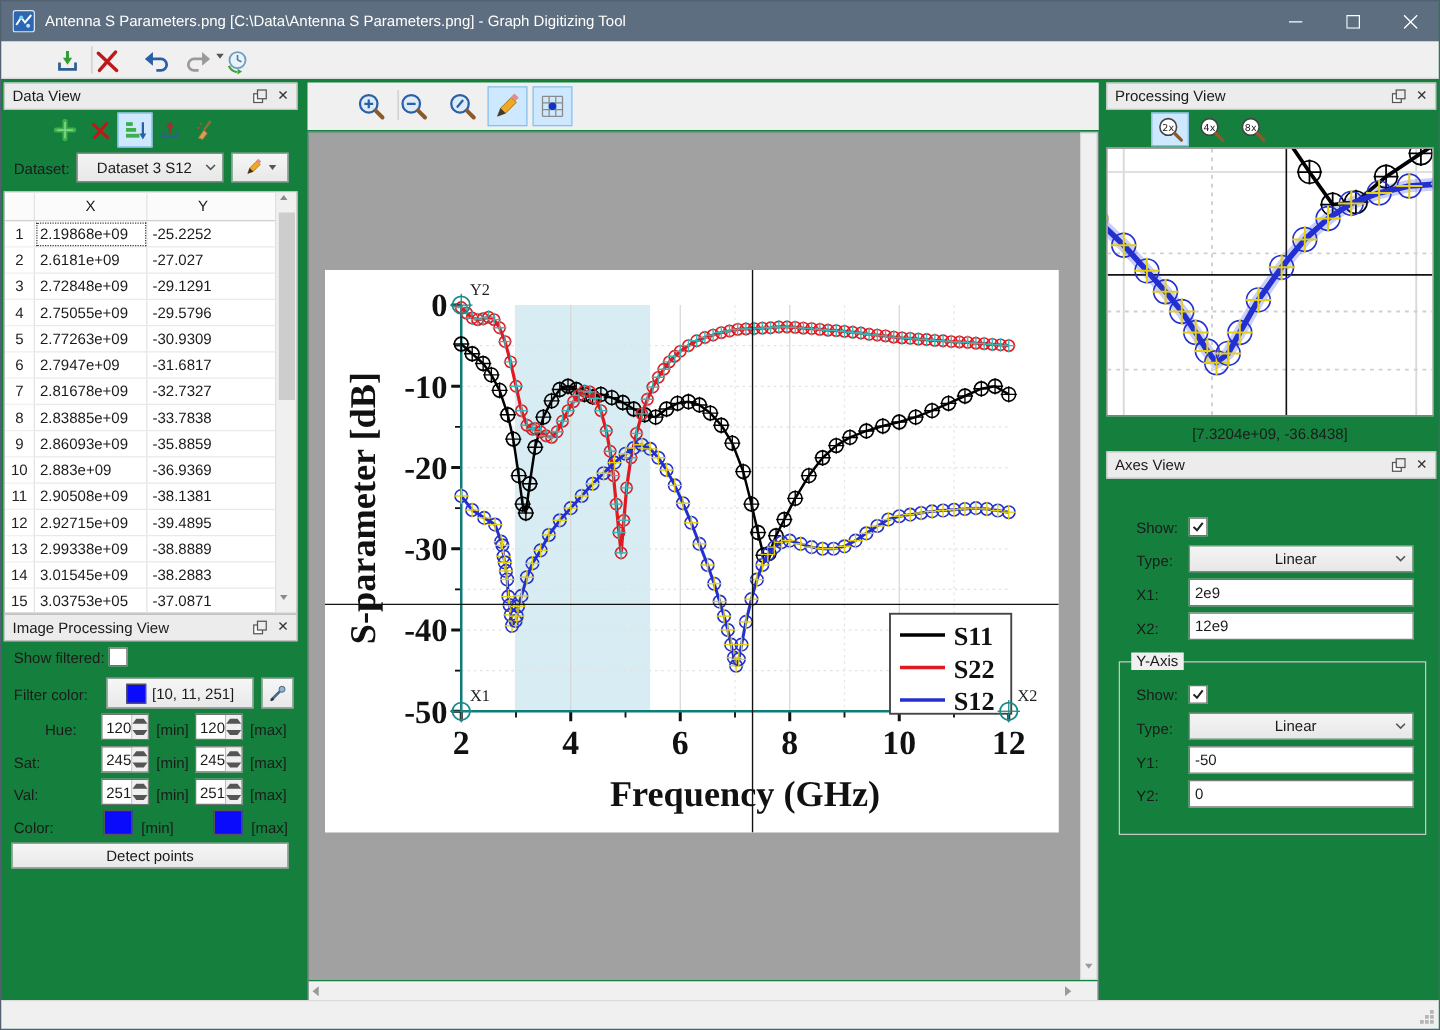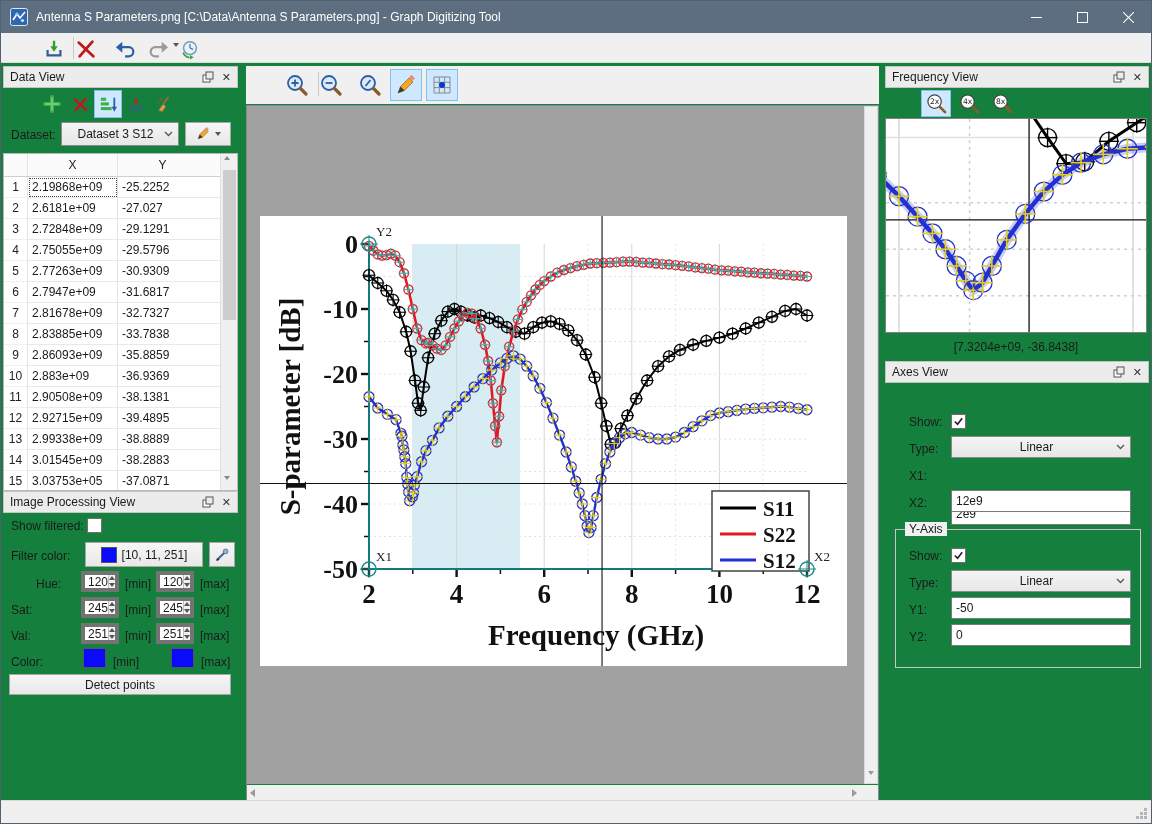--- a/index.html
+++ b/index.html
@@ -41,21 +41,21 @@
   .sbthumb{position:absolute;background:#cdcdcd;}
   .sbarrow{position:absolute;color:#8a8a8a;font-size:10px;display:flex;align-items:center;justify-content:center;}
   
   .combo{border:1px solid #8a8a8a;background:linear-gradient(#f4f4f4,#e7e7e7);
     display:flex;align-items:center;padding:0 5px;box-sizing:border-box;text-align:center;}
   .combo .cval{flex:1;white-space:nowrap;overflow:hidden;}
   .tinput{border:1px solid #7a7a7a;background:#fff;display:flex;align-items:center;
     padding:0 4px;box-sizing:border-box;}
   .cb{width:15px;height:15px;border:1px solid #707070;background:#fff;display:flex;
     align-items:center;justify-content:center;box-sizing:border-box;}
-  .spin{display:flex;border:4px solid #737373;background:#fff;box-sizing:border-box;width:38px;height:21px;}
+  .spin{display:flex;border:1px solid #737373;background:#fff;box-sizing:border-box;width:38px;height:21px;}
   .spin .sval{flex:1;display:flex;align-items:center;padding-left:3px;}
   .spin .sarr{width:13px;border-left:1px solid #bdbdbd;display:flex;flex-direction:column;}
   .spin .sarr div{flex:1;display:flex;align-items:center;justify-content:center;background:#f0f0f0;}
   .tri-up{width:0;height:0;border-left:3px solid transparent;border-right:3px solid transparent;border-bottom:4px solid #555;}
   .tri-dn{width:0;height:0;border-left:3px solid transparent;border-right:3px solid transparent;border-top:4px solid #555;}
   .btn{border:1px solid #a5a5a5;background:linear-gradient(#f6f6f6,#e8e8e8);
     display:flex;align-items:center;justify-content:center;box-sizing:border-box;}
   .swatch{background:#0a0bfb;border:1px solid #555;box-sizing:border-box;}
   .grpbox{position:absolute;border:1px solid #c6c6c6;box-sizing:border-box;}
   .grplegend{position:absolute;top:-8px;left:9px;background:#f0f0f0;padding:0 4px;font-size:12px;}
@@ -1218,21 +1218,21 @@
   <div class="sbtrack" style="left:246px;top:784px;width:631px;height:15px;border:none;">
     <div class="sbarrow" style="left:3px;top:4px;">
         <div style="width:0;height:0;border-top:4px solid transparent;border-bottom:4px solid transparent;border-right:5px solid #9a9a9a;"></div>
       </div>
     <div class="sbarrow" style="left:605px;top:4px;">
         <div style="width:0;height:0;border-top:4px solid transparent;border-bottom:4px solid transparent;border-left:5px solid #9a9a9a;"></div>
       </div>
   </div>
 
   <div class="phead" style="left:884px;top:65px;width:264px;">
-    <span class="ptitle">Frequency View</span>
+    <span class="ptitle">Processing View</span>
     <div class="dockbtns">
       <svg width="12" height="12" viewBox="0 0 12 12">
         <rect x="1" y="4" width="7" height="7" fill="#fff" stroke="#555"></rect>
           <rect x="4" y="1" width="7" height="7" fill="#ececec" stroke="#555"></rect>
       </svg>
       <span class="xglyph">✕</span>
     </div>
   </div>
   <div class="tbtn active abs" style="left:888px;top:89px;width:28px;height:25px;">
     <svg width="21" height="21" viewBox="0 0 22 22">
@@ -1388,21 +1388,21 @@
       </svg>
   </div>
   <span class="lbl" style="left:908px;top:441px;">Type:</span>
   <div class="combo abs" style="left:950px;top:435px;width:180px;height:22px;">
     <span class="cval">Linear</span>
     <svg width="9" height="6" viewBox="0 0 9 6">
         <polyline points="1,1 4.5,4.5 8,1" fill="none" stroke="#555" stroke-width="1.3"></polyline>
       </svg>
   </div>
   <span class="lbl" style="left:908px;top:468px;">X1:</span>
-  <div class="tinput abs" style="left:950px;top:462px;width:180px;height:22px;margin-top:40px;">
+  <div class="tinput abs" style="left:950px;top:462px;width:180px;height:22px;">
     <span>2e9</span>
   </div>
   <span class="lbl" style="left:908px;top:495px;">X2:</span>
   <div class="tinput abs" style="left:950px;top:489px;width:180px;height:22px;">
     <span>12e9</span>
   </div>
 
   <div class="grpbox" style="left:894px;top:528px;width:246px;height:139px;">
     <span class="grplegend">Y-Axis</span>
   </div>

